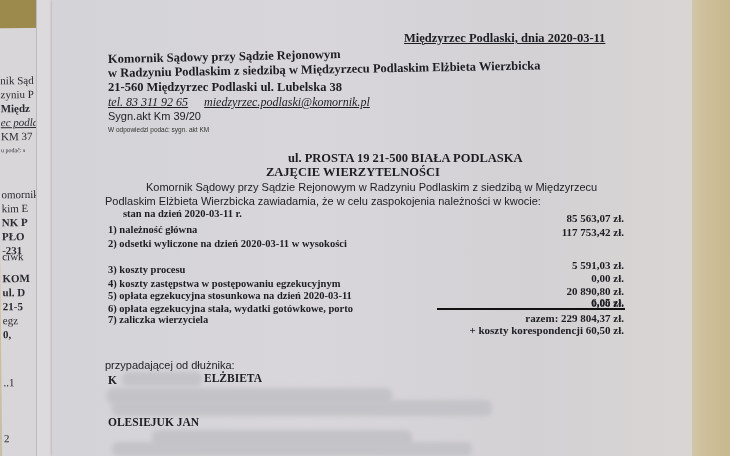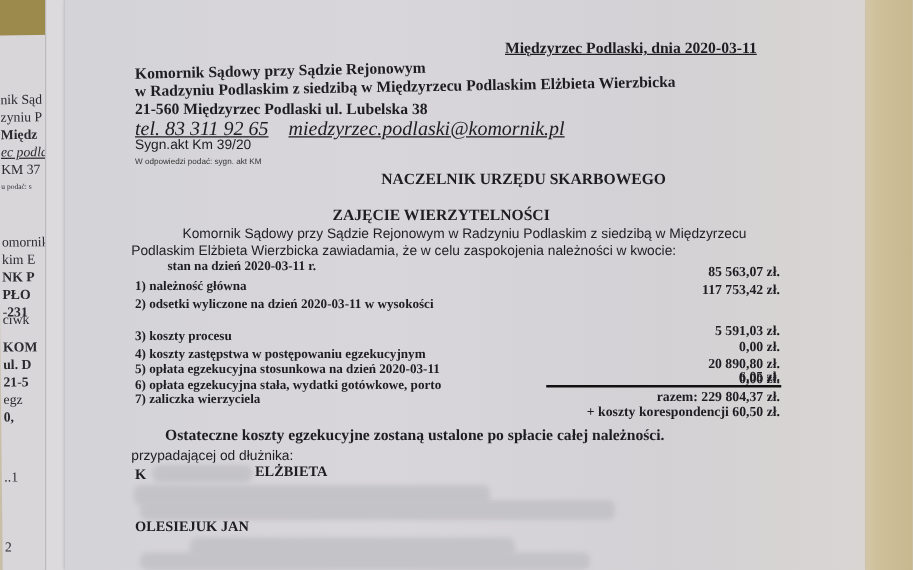--- a/index.html
+++ b/index.html
@@ -10,21 +10,21 @@
   .back-sheet .frag{position:absolute;left:2px;font-size:11px;line-height:12px;white-space:nowrap;color:#2a2a30;}
   .strip{position:absolute;left:36px;top:0;width:18px;height:456px;background:#dcdadc;border-left:1px solid #bcbabd;border-right:1px solid #c5c3c6;}
   .sheet{position:absolute;left:52px;top:0;width:640px;height:456px;background:linear-gradient(90deg,#d4d3d8 0%,#d8d6da 40%,#d3d1d4 75%,#d9d5d3 100%);box-shadow:-1px 0 2px rgba(0,0,0,.15);}
   .t{position:absolute;white-space:nowrap;}
   .b{font-weight:bold;}
   .date{left:352px;top:31px;font-size:12.5px;text-decoration:underline;}
   .hdr{left:56px;font-size:12.5px;font-weight:bold;}
   .h1{top:52px;transform:rotate(-1.2deg);transform-origin:left;}
   .h2{top:66px;transform:rotate(-1deg);transform-origin:left;}
   .h3{top:80px;}
-  .contact{left:56px;top:95px;font-size:16px;font-style:italic;text-decoration:underline;}
+  .contact{left:56px;top:95px;font-size:12px;font-style:italic;text-decoration:underline;}
   .contact span{margin-right:16px;}
   .sygn{left:56px;top:110px;font-family:"Liberation Sans",sans-serif;font-size:11px;}
   .odp{left:56px;top:126px;font-family:"Liberation Sans",sans-serif;font-size:6.5px;color:#333;}
   .title{font-size:12.5px;font-weight:bold;}
   .body-text{font-family:"Liberation Sans",sans-serif;font-size:11px;}
   .row-label{left:56px;font-size:10.5px;font-weight:bold;}
   .amount{right:68px;font-size:11px;font-weight:bold;text-align:left;}
   .rule{position:absolute;left:385px;top:308px;width:188px;height:2px;background:#111;}
   .blur{position:absolute;background:#c4c3c7;border-radius:6px;filter:blur(2px);}
 </style>
@@ -63,27 +63,27 @@
 
   <span class="t hdr h1">Komornik Sądowy przy Sądzie Rejonowym</span>
   <span class="t hdr h2">w Radzyniu Podlaskim z siedzibą w Międzyrzecu Podlaskim Elżbieta Wierzbicka</span>
   <span class="t hdr h3">21-560 Międzyrzec Podlaski ul.  Lubelska 38</span>
   <div class="t contact">
     <span>tel. 83 311 92 65</span><span>miedzyrzec.podlaski@komornik.pl</span>
   </div>
   <span class="t sygn">Sygn.akt  Km 39/20</span>
   <span class="t odp">W odpowiedzi podać: sygn. akt KM</span>
 
-  <span class="t title" style="left:253px;top:136px">NACZELNIK URZĘDU SKARBOWEGO</span>
+  <span class="t title" style="left:236px;top:151px">ul. PROSTA  19 21-500 BIAŁA PODLASKA</span>
   <span class="t title" style="left:214px;top:165px">ZAJĘCIE WIERZYTELNOŚCI</span>
 
   <span class="t body-text" style="left:53px;top:195px">Podlaskim Elżbieta Wierzbicka zawiadamia, że w celu zaspokojenia należności w kwocie:</span>
   <span class="t body-text" style="left:94px;top:181px">Komornik Sądowy przy Sądzie Rejonowym w Radzyniu Podlaskim z siedzibą w Międzyrzecu</span>
 
-  <span class="t row-label" style="left:82px;top:208px">stan na dzień 2020-03-11 r.</span>
+  <span class="t row-label" style="left:71px;top:208px">stan na dzień 2020-03-11 r.</span>
   <span class="t amount" style="top:212px">85 563,07 zł.</span>
 
   <span class="t row-label" style="top:224px">1) należność główna</span>
   <span class="t amount" style="top:226px">117 753,42 zł.</span>
 
   <span class="t row-label" style="top:238px">2) odsetki wyliczone na dzień 2020-03-11  w wysokości</span>
   <span class="t amount" style="top:259px">5 591,03 zł.</span>
 
   <span class="t row-label" style="top:264px">3) koszty procesu</span>
   <span class="t amount" style="top:272px">0,00 zł.</span>
@@ -97,21 +97,20 @@
   <span class="t row-label" style="top:303px">6) opłata egzekucyjna stała, wydatki gotówkowe, porto</span>
 
   <span class="t amount" style="top:297px;right:68px;top:297px">0,00 zł.</span>
 
   <span class="t row-label" style="top:314px">7) zaliczka wierzyciela</span>
 
   <div class="rule"></div>
   <span class="t amount" style="top:312px">razem: 229 804,37 zł.</span>
   <span class="t amount" style="top:324px">+ koszty korespondencji 60,50 zł.</span>
 
-  <span class="t" style="left:80px;top:341px;font-size:12.5px;font-weight:bold">Ostateczne koszty egzekucyjne zostaną ustalone po spłacie całej  należności.</span>
   <span class="t body-text" style="left:53px;top:359px">przypadającej od dłużnika:</span>
   <span class="t b" style="left:56px;top:374px;font-size:11.5px">K</span>
   <span class="t b" style="left:152px;top:372px;font-size:11.5px">ELŻBIETA</span>
 
   <div class="blur" style="left:70px;top:372px;width:80px;height:14px"></div>
   <div class="blur" style="left:55px;top:388px;width:285px;height:16px"></div>
   <div class="blur" style="left:60px;top:400px;width:380px;height:16px"></div>
 
   <span class="t b" style="left:56px;top:416px;font-size:11.5px">OLESIEJUK JAN</span>
   <div class="blur" style="left:100px;top:430px;width:260px;height:16px"></div>

